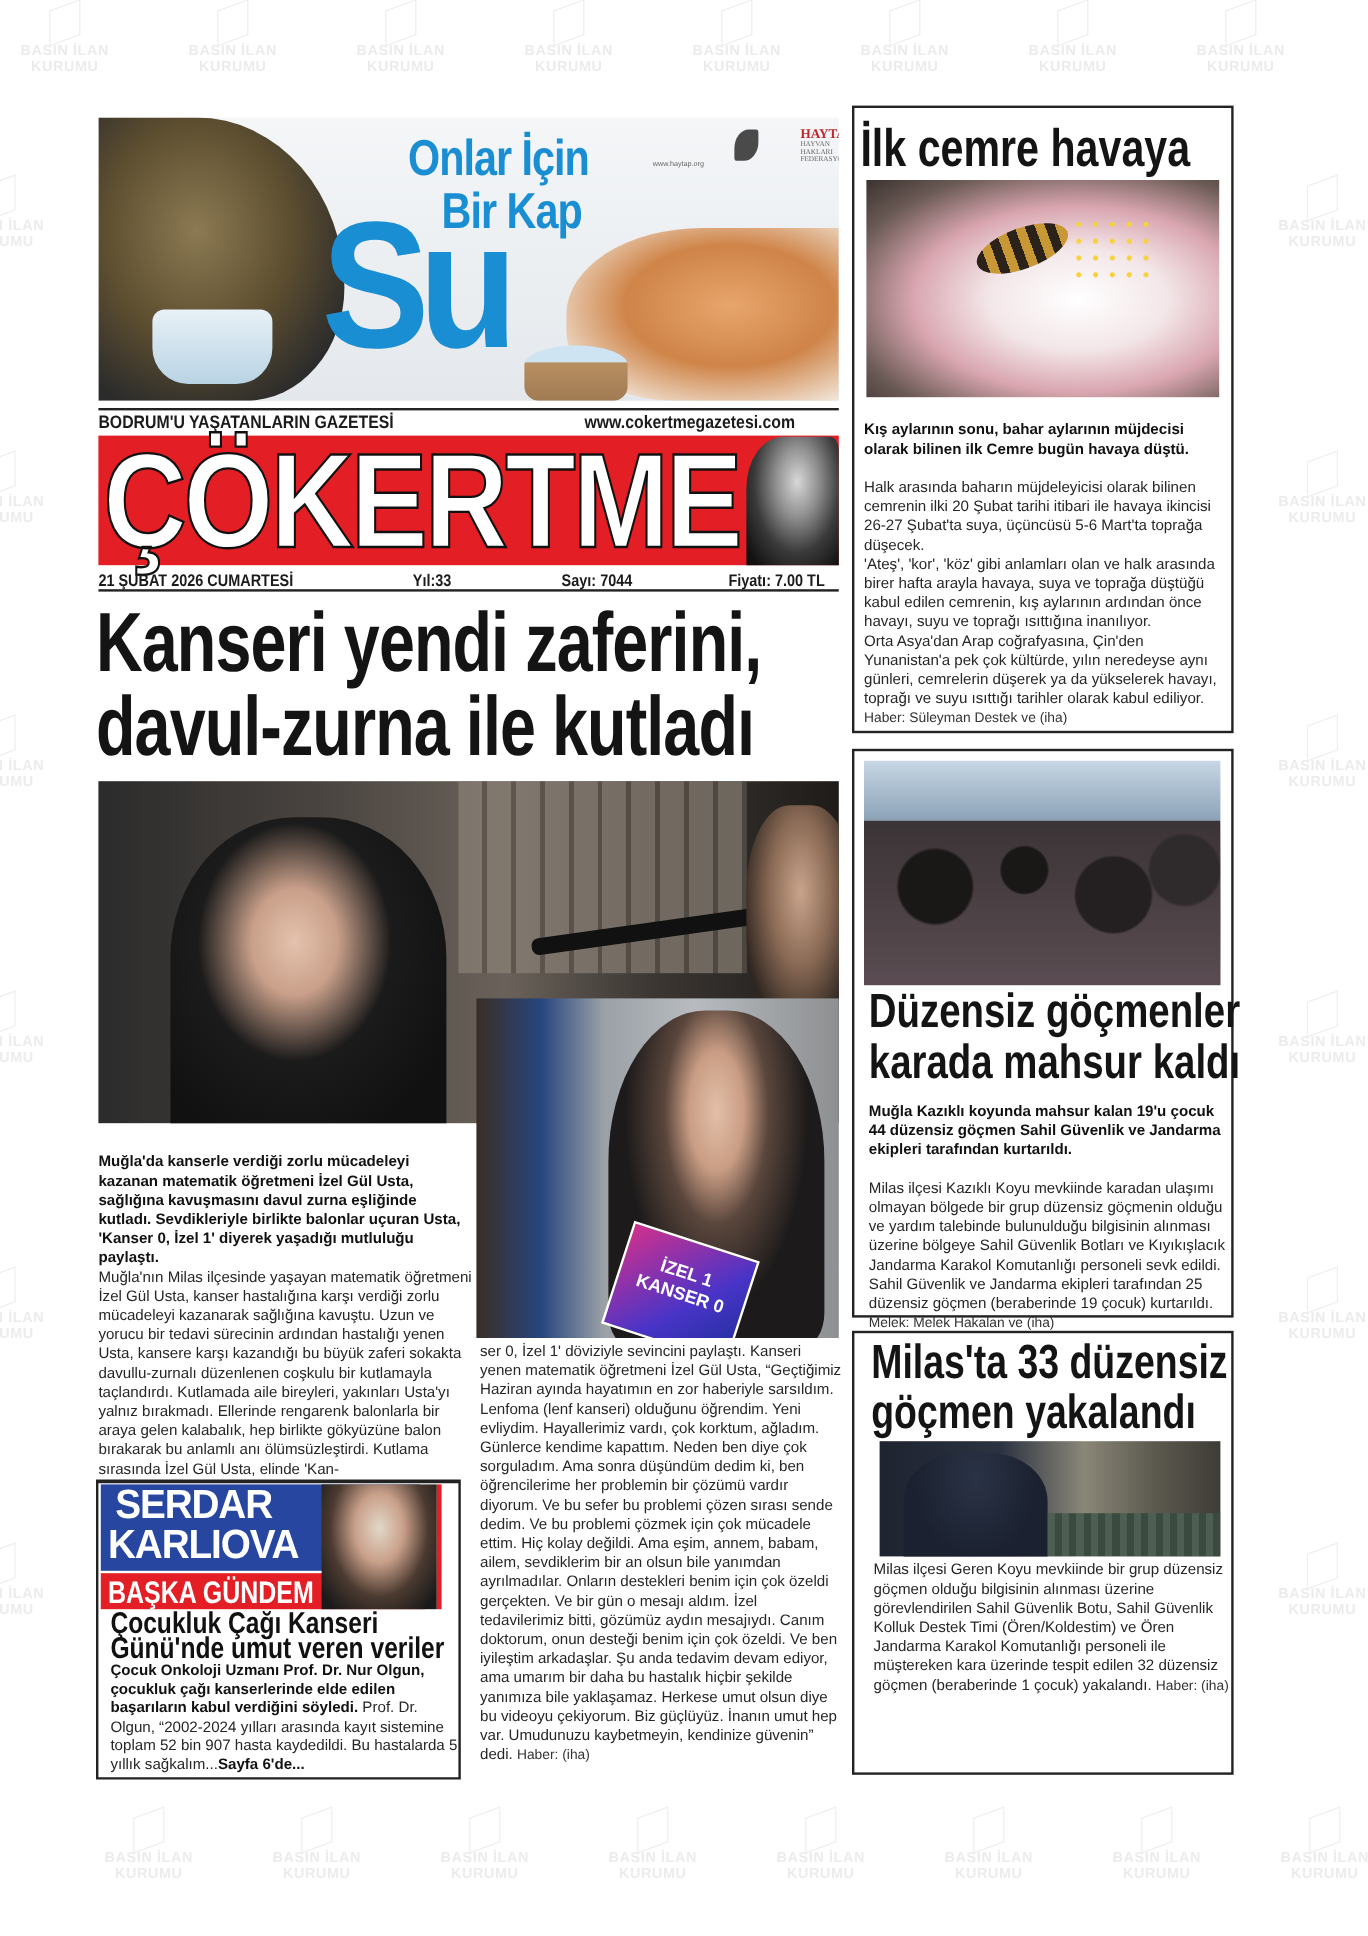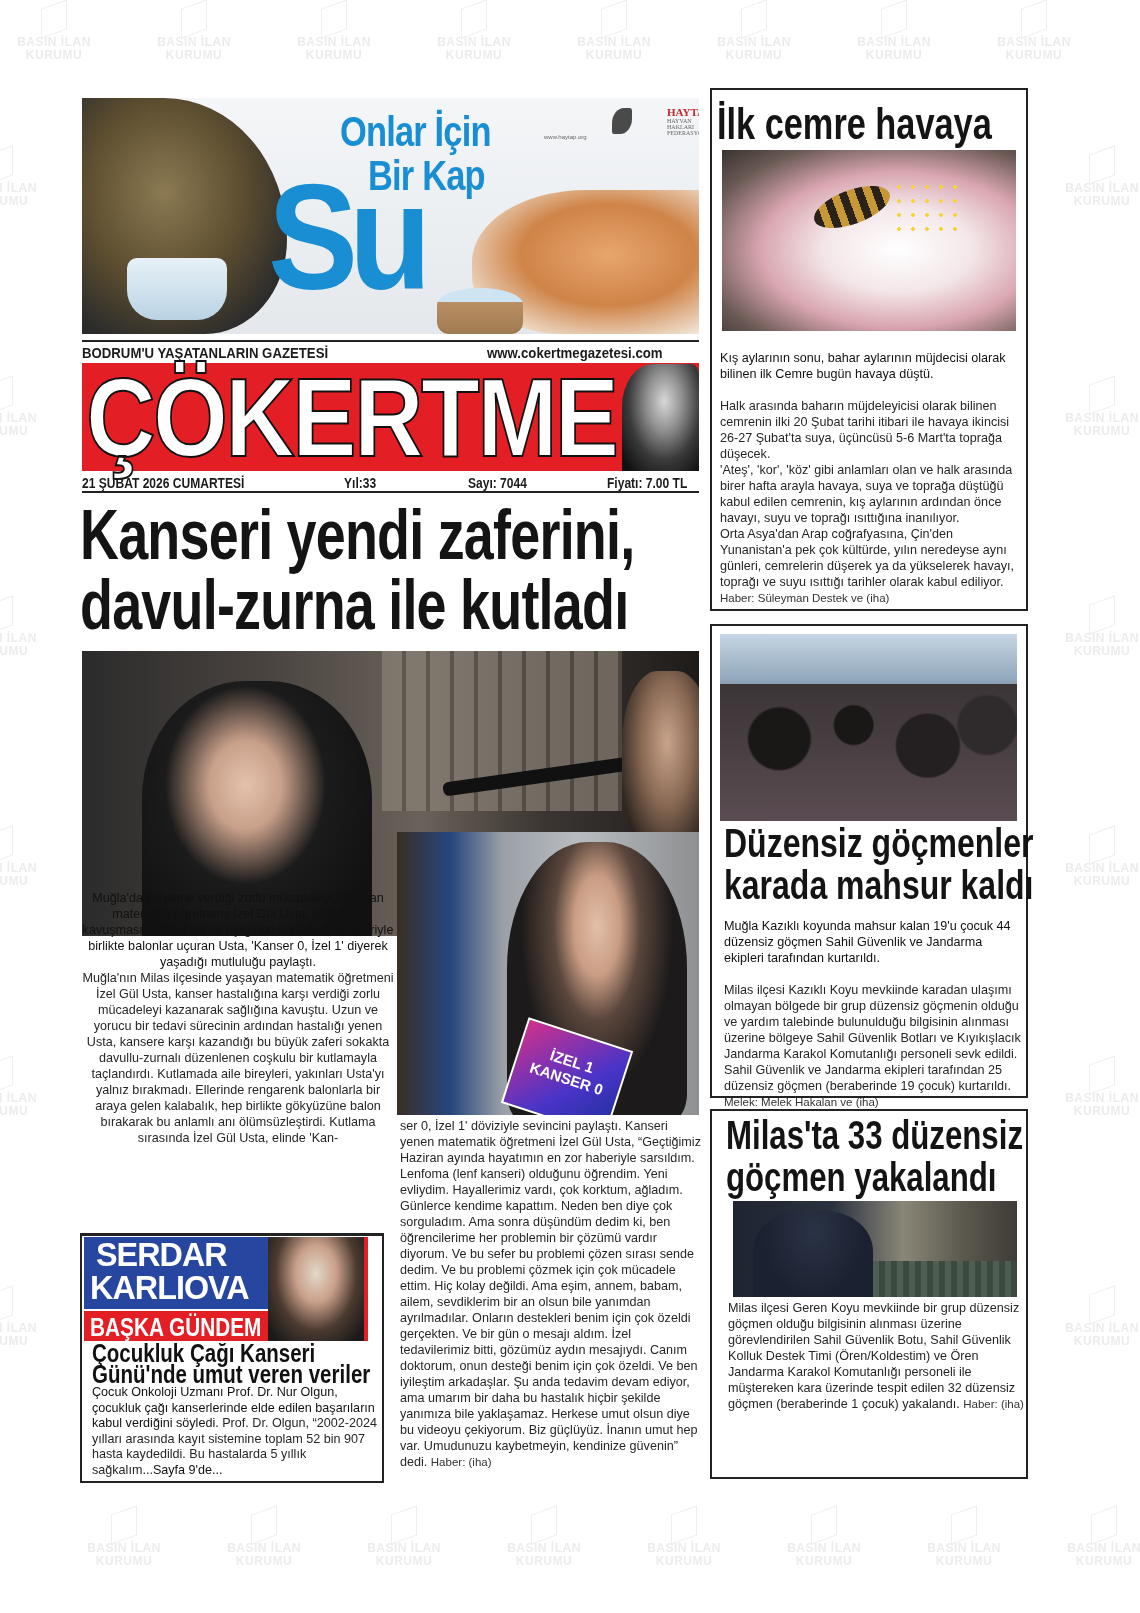--- a/index.html
+++ b/index.html
@@ -43,22 +43,22 @@
   #photo1 .woman { position: absolute; left: 60px; top: 30px; width: 230px; height: 260px; background: radial-gradient(ellipse at 45% 40%, #e4c2ad 0%, #c9a08a 20%, #1b1b1b 45%, #111 80%); border-radius: 45% 45% 0 0; }
   #photo1 .building { position: absolute; left: 300px; top: 0; width: 240px; height: 160px; background: repeating-linear-gradient(90deg,#8a8176 0 20px,#5b534b 20px 24px); opacity: 0.7; }
   #photo1 .zurna { position: absolute; left: 360px; top: 115px; width: 240px; height: 14px; background: #111; transform: rotate(-8deg); border-radius: 6px; }
   #photo1 .player { position: absolute; left: 540px; top: 20px; width: 90px; height: 180px; background: radial-gradient(ellipse at 50% 40%, #c9a48c 0%, #8a6a55 40%, #2a221d 80%); border-radius: 40%; }
   #photo2 { left: 397px; top: 832px; width: 302px; height: 283px; background: linear-gradient(90deg,#3a2e25 0%,#27467f 18%,#9aa0a6 35%,#b8bcc0 60%,#8d8f91 100%); overflow: hidden; }
   #photo2 .woman { position: absolute; left: 110px; top: 10px; width: 180px; height: 280px; background: radial-gradient(ellipse at 50% 30%, #e3bfa9 0%, #c99d84 18%, #5a463c 34%, #1c1a1a 60%); border-radius: 45% 45% 10% 10%; }
   #photo2 .sign { position: absolute; left: 115px; top: 200px; width: 110px; height: 90px; background: linear-gradient(135deg,#d2308c 0%,#4934c8 60%,#1f2f9a 100%); transform: rotate(18deg); border: 2px solid #fff; color: #fff; font-weight: bold; font-size: 15px; text-align: center; padding-top: 18px; line-height: 18px; }
 
   
   .body-text { font-family: "Liberation Sans", sans-serif; font-size: 12.6px; line-height: 16px; color: #262626; }
-  .lead-bold { font-weight: normal; color: #111; }
-  #lead-col1 { left: 82px; top: 890px; width: 312px; text-align: center; }
+  .lead-bold { font-weight: bold; color: #111; }
+  #lead-col1 { left: 82px; top: 960px; width: 312px; }
   #lead-col2 { left: 400px; top: 1118px; width: 302px; }
 
   
   #col-box { left: 80px; top: 1233px; width: 304px; height: 250px; border: 2px solid #222; border-top: 3px solid #222; }
   #col-banner { left: 84px; top: 1237px; width: 270px; height: 104px; }
   #col-blue { position: absolute; left: 0; top: 0; width: 266px; height: 72px; background: #2646a0; }
   #col-name1 { position: absolute; left: 12px; top: 0; font-weight: bold; font-size: 34px; line-height: 34px; color: #fff; letter-spacing: -1px; transform: scaleX(0.95); transform-origin: left; }
   #col-name2 { position: absolute; left: 6px; top: 33px; font-weight: bold; font-size: 34px; line-height: 34px; color: #fff; letter-spacing: -1px; transform: scaleX(0.95); transform-origin: left; }
   #col-red { position: absolute; left: 0; top: 74px; width: 270px; height: 30px; background: #e31e24; }
   #col-section { position: absolute; left: 6px; top: 76px; font-weight: bold; font-size: 26px; line-height: 28px; color: #fff; transform: scaleX(0.8); transform-origin: left; white-space: nowrap; }
@@ -296,21 +296,21 @@
   <div id="col-name2">KARLIOVA</div>
   <div id="col-red"></div>
   <div id="col-section">BAŞKA GÜNDEM</div>
 </div>
 <div id="col-photo" class="abs"></div>
 <div id="col-title" class="abs">
   <div>Çocukluk Çağı Kanseri</div>
   <div>Günü'nde umut veren veriler</div>
 </div>
 <div id="col-body" class="abs body-text">
-  <span class="lead-bold">Çocuk Onkoloji Uzmanı Prof. Dr. Nur Olgun, çocukluk çağı kanserlerinde elde edilen başarıların kabul verdiğini söyledi.</span><span> Prof. Dr. Olgun, “2002-2024 yılları arasında kayıt sistemine toplam 52 bin 907 hasta kaydedildi. Bu hastalarda 5 yıllık sağkalım...</span><span class="lead-bold">Sayfa 9'de...</span>
+  <span class="lead-bold">Çocuk Onkoloji Uzmanı Prof. Dr. Nur Olgun, çocukluk çağı kanserlerinde elde edilen başarıların kabul verdiğini söyledi.</span><span> Prof. Dr. Olgun, “2002-2024 yılları arasında kayıt sistemine toplam 52 bin 907 hasta kaydedildi. Bu hastalarda 5 yıllık sağkalım...</span><span class="lead-bold">Sayfa 6'de...</span>
 </div>
 
 <div id="r1" class="rbox"></div>
 <div id="r1-title" class="abs">İlk cemre havaya</div>
 <div id="r1-photo" class="abs">
   <div class="bee"></div>
   <div class="stamen"></div>
 </div>
 <div id="r1-text" class="abs body-text" style="white-space:pre-line;">
   <div class="lead-bold">Kış aylarının sonu, bahar aylarının müjdecisi olarak bilinen ilk Cemre bugün havaya düştü.</div>

